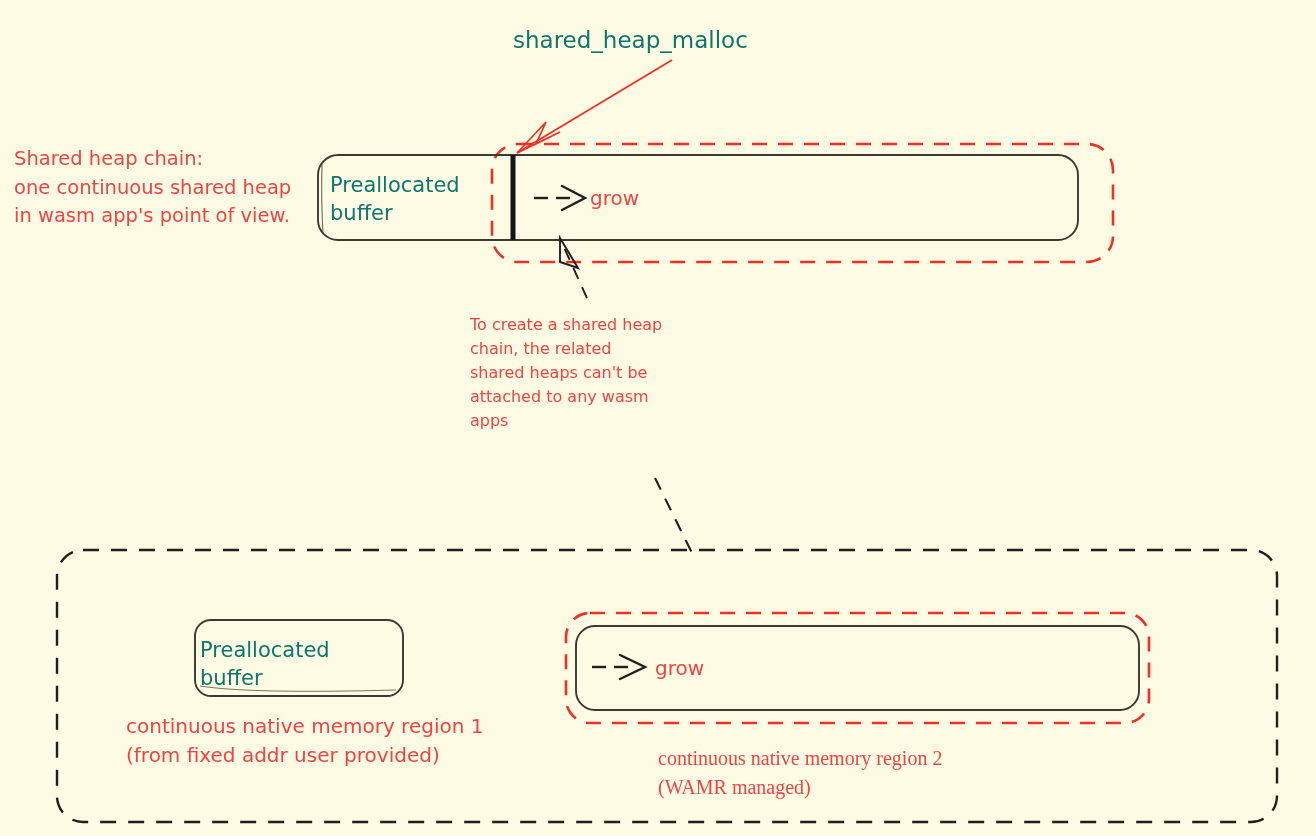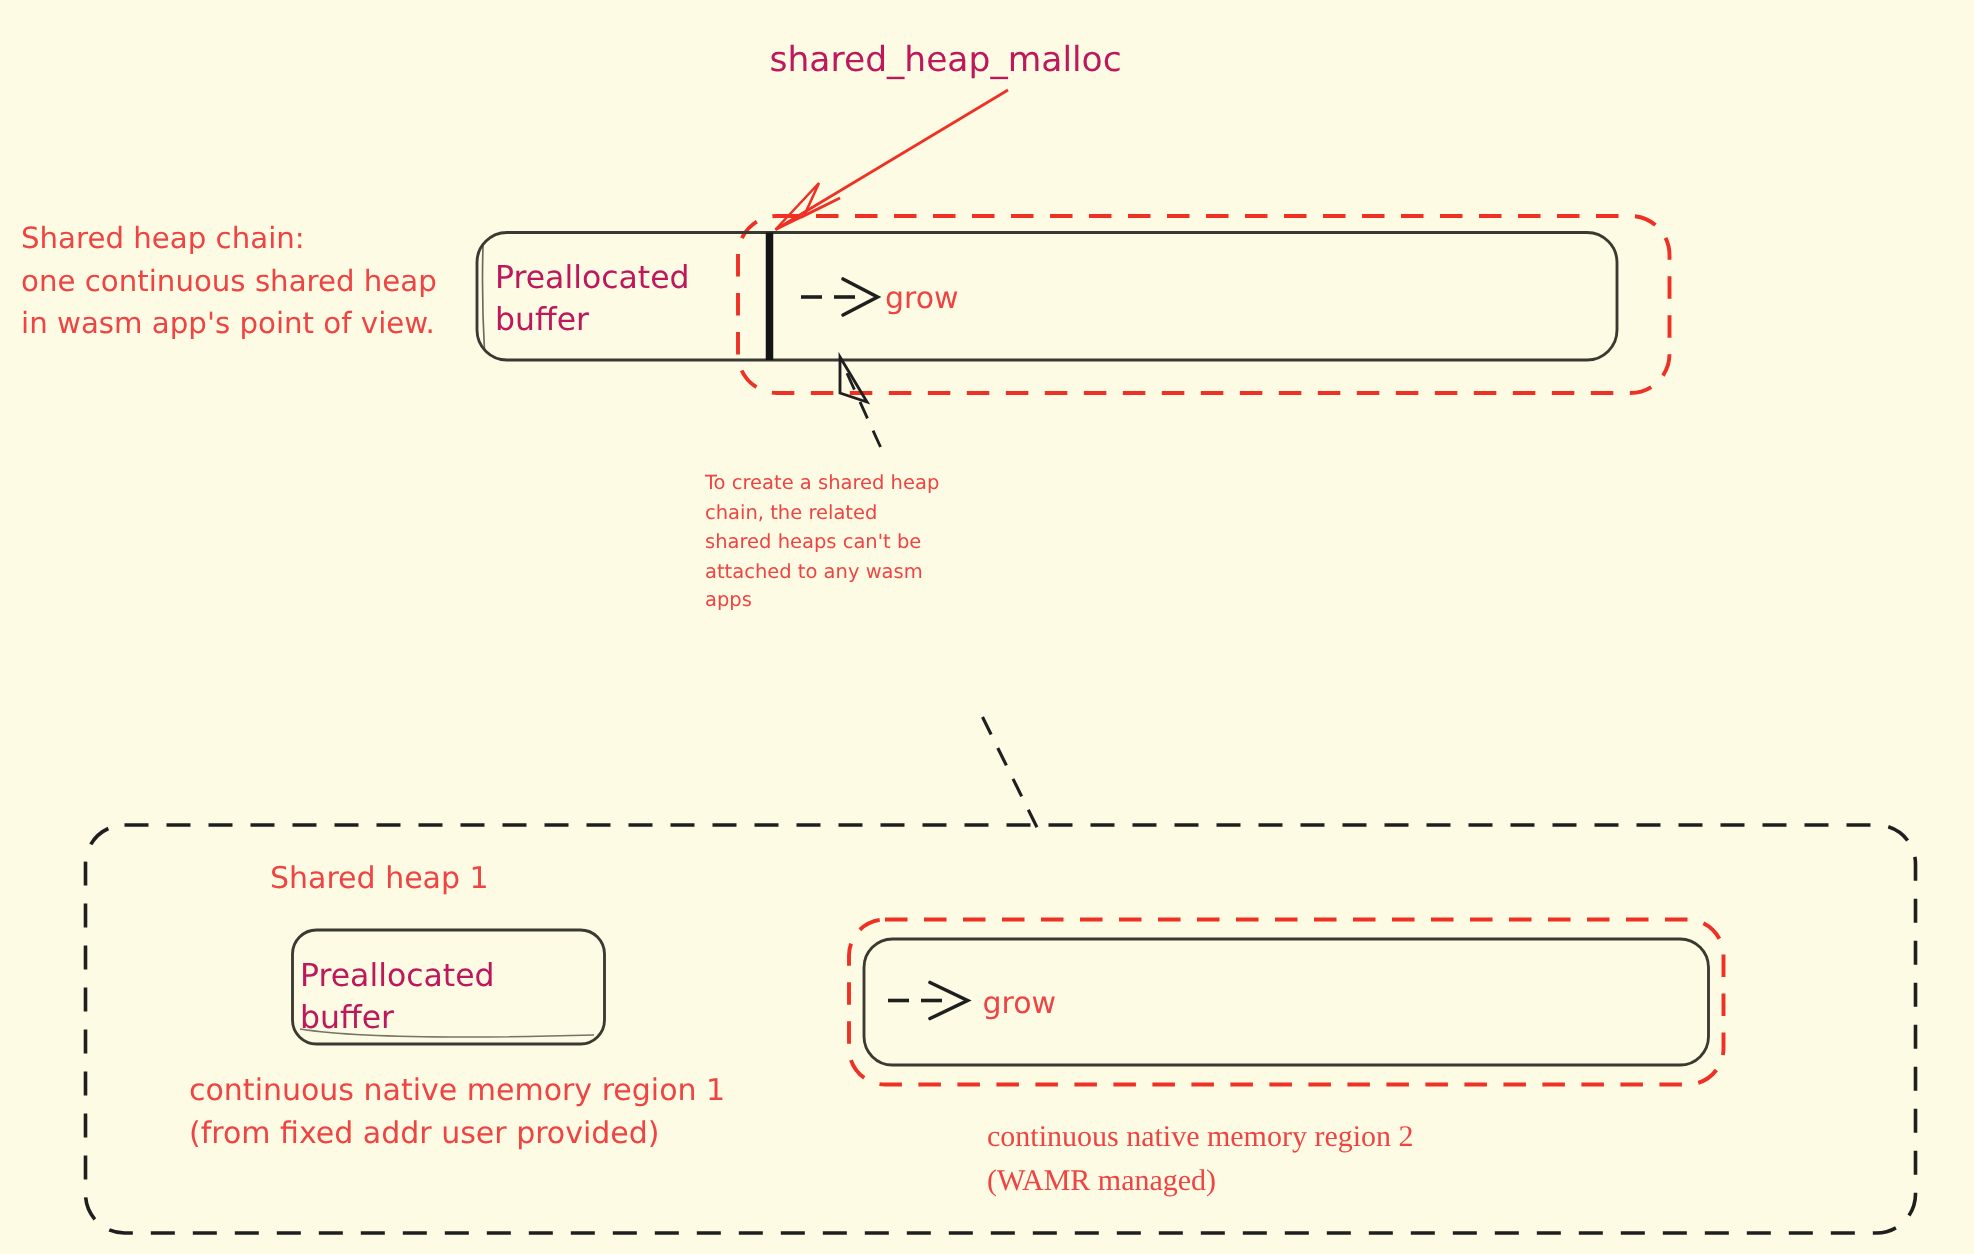--- a/index.html
+++ b/index.html
@@ -25,21 +25,21 @@
     top: 0;
     width: 1316px;
     height: 836px;
     pointer-events: none;
   }
   .txt {
     position: absolute;
     white-space: pre;
     line-height: 1.32;
   }
-  .red { color: #be185d; }
+  .red { color: #0f766e; }
   .blk { color: #ef4444; }
   .ctr { }
   .lft { text-align: left; }
 
   
   #malloc-label {
     left: 513px; top: 25px;
     font-size: 23px;
   }
   #chain-desc {
@@ -52,21 +52,21 @@
     width: 152px;
     font-size: 21px;
   }
   #grow-top {
     left: 590px; top: 185px;
     font-size: 20px;
   }
   #note-mid {
     left: 470px; top: 313px;
     width: 310px;
-    font-size: 13px;
+    font-size: 16px;
     line-height: 1.5;
   }
 
   
   #heap1-title {
     left: 180px; top: 572px;
     width: 232px;
     font-size: 20px;
   }
   #prealloc-bot {
@@ -153,21 +153,20 @@
 buffer</div>
 
   <div class="txt blk lft" id="grow-top">grow</div>
 
   <div class="txt blk ctr" id="note-mid">To create a shared heap
 chain, the related
 shared heaps can't be
 attached to any wasm
 apps</div>
 
-  <div class="txt blk ctr" id="heap1-title">Shared heap 1</div>
 
   <div class="txt red ctr" id="prealloc-bot">Preallocated
 buffer</div>
 
   <div class="txt blk ctr" id="region1-cap">continuous native memory region 1
 (from fixed addr user provided)</div>
 
 
   <div class="txt blk lft" id="grow-bot">grow</div>
 

